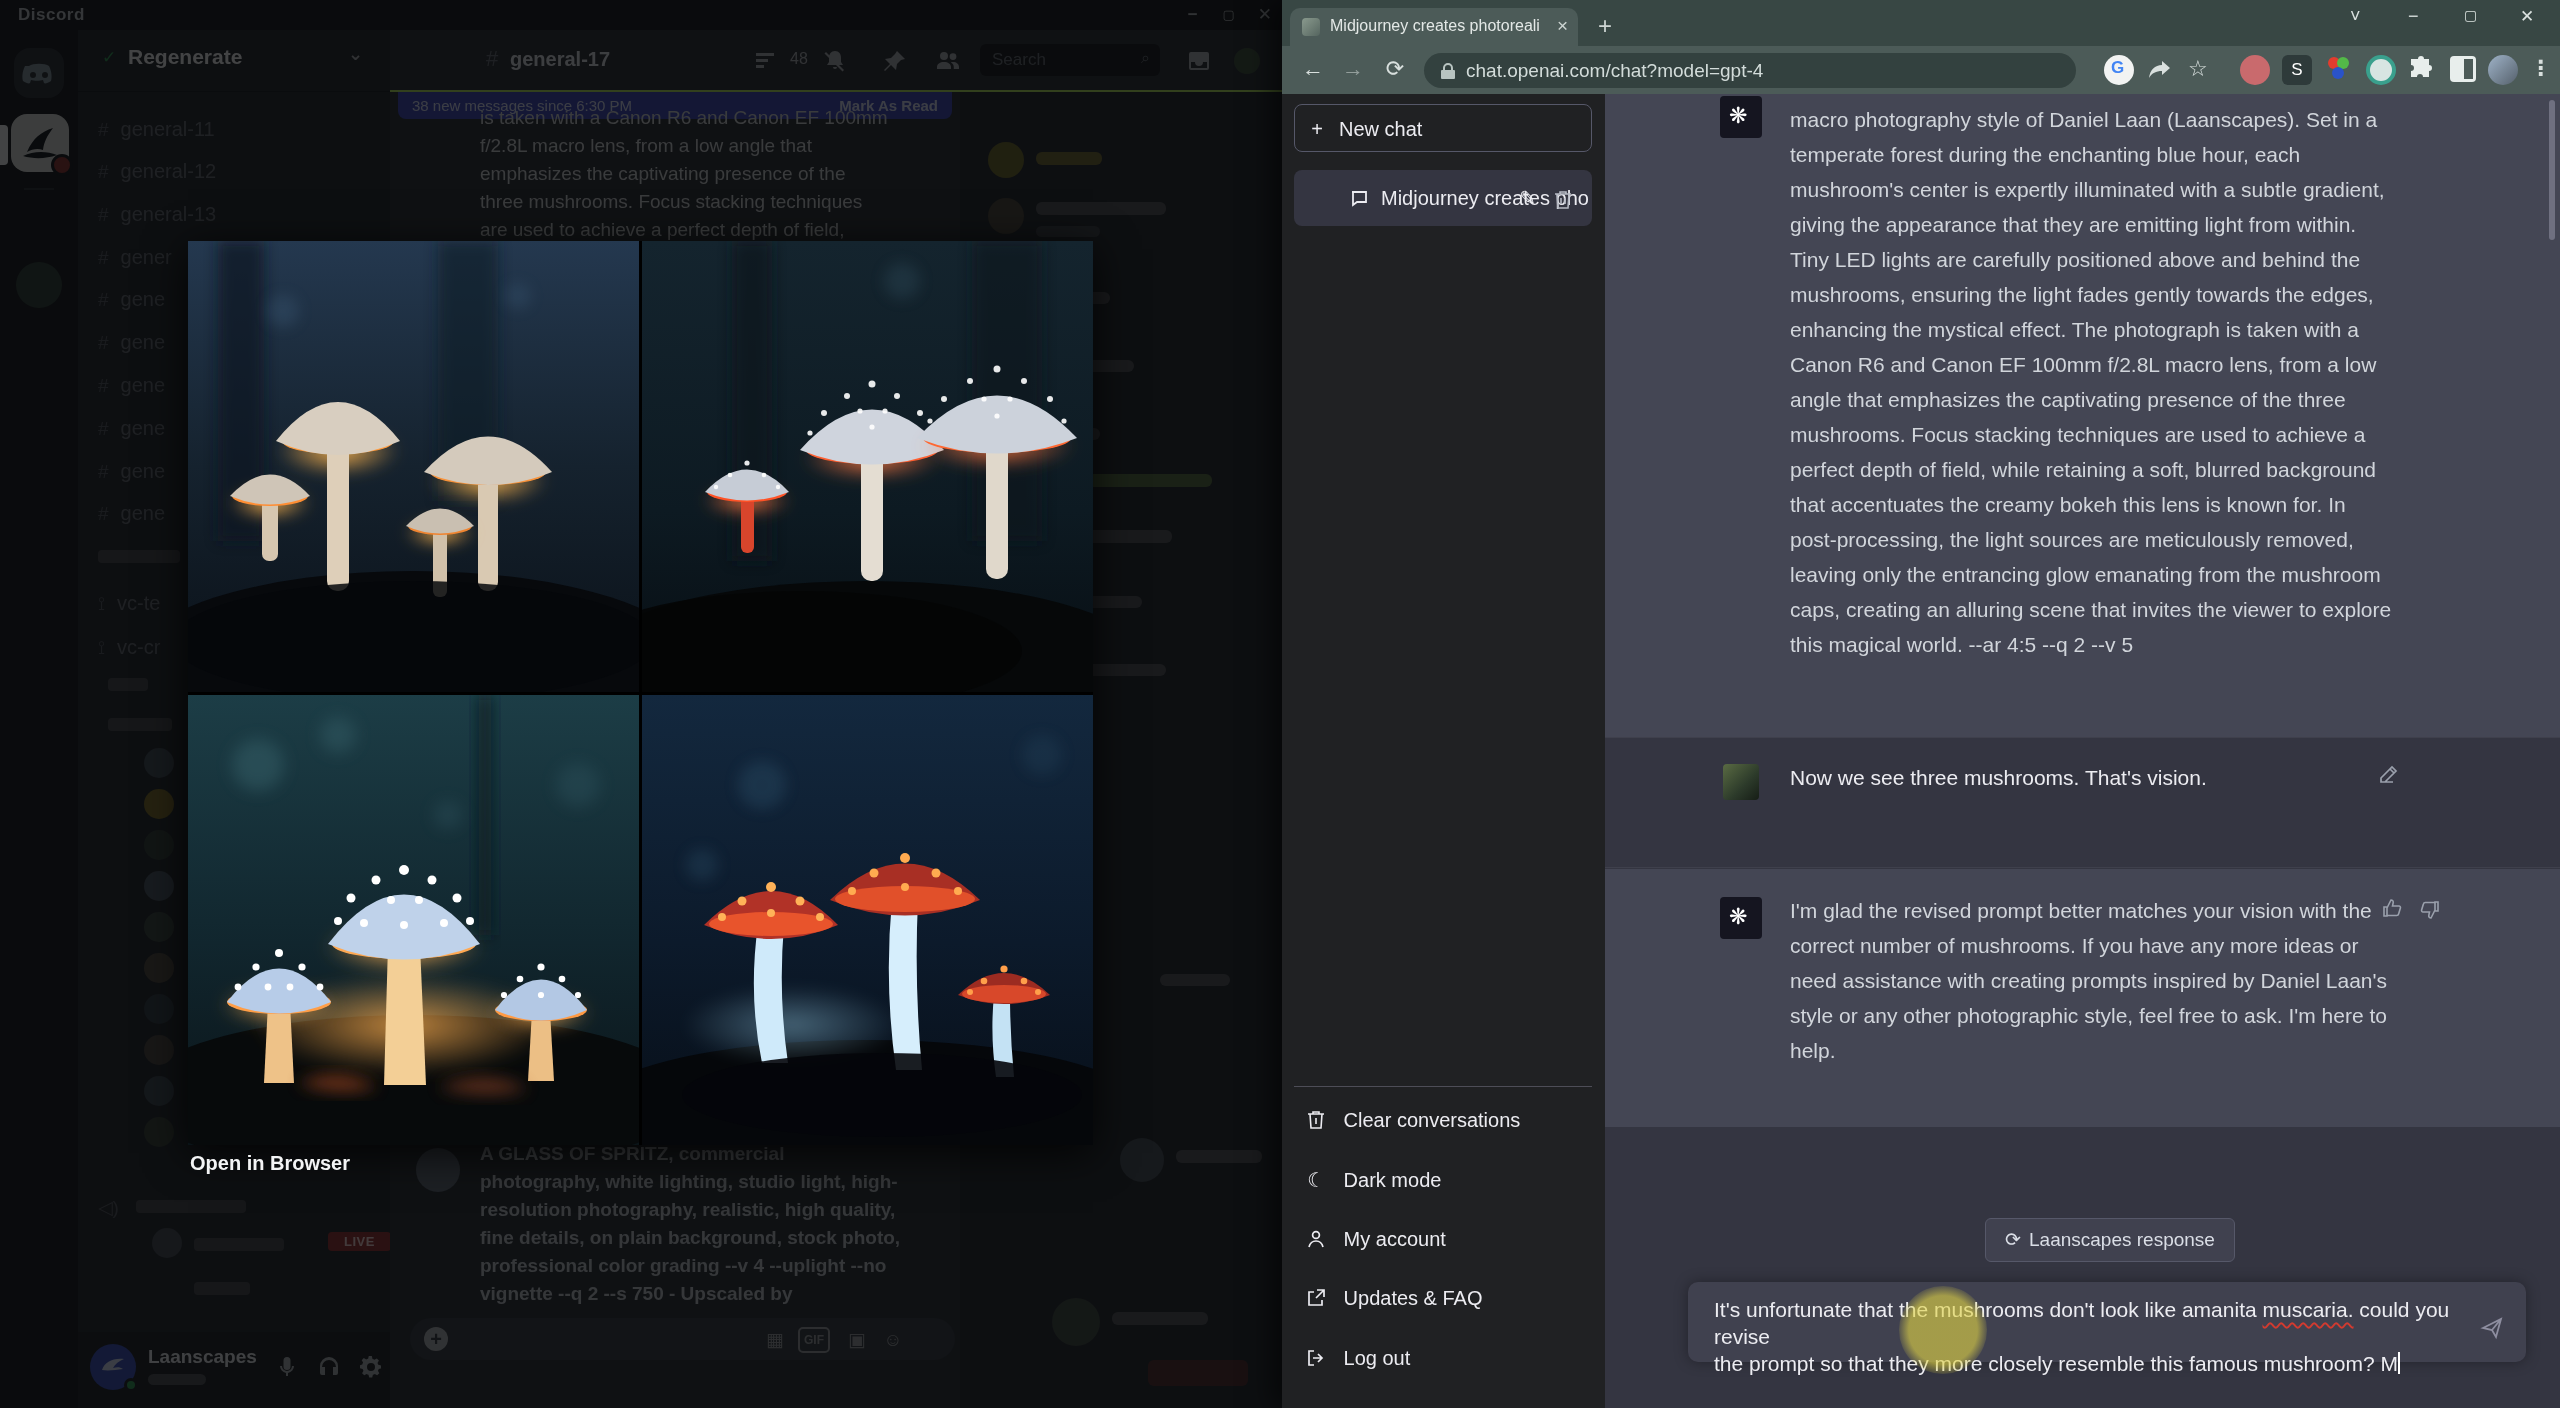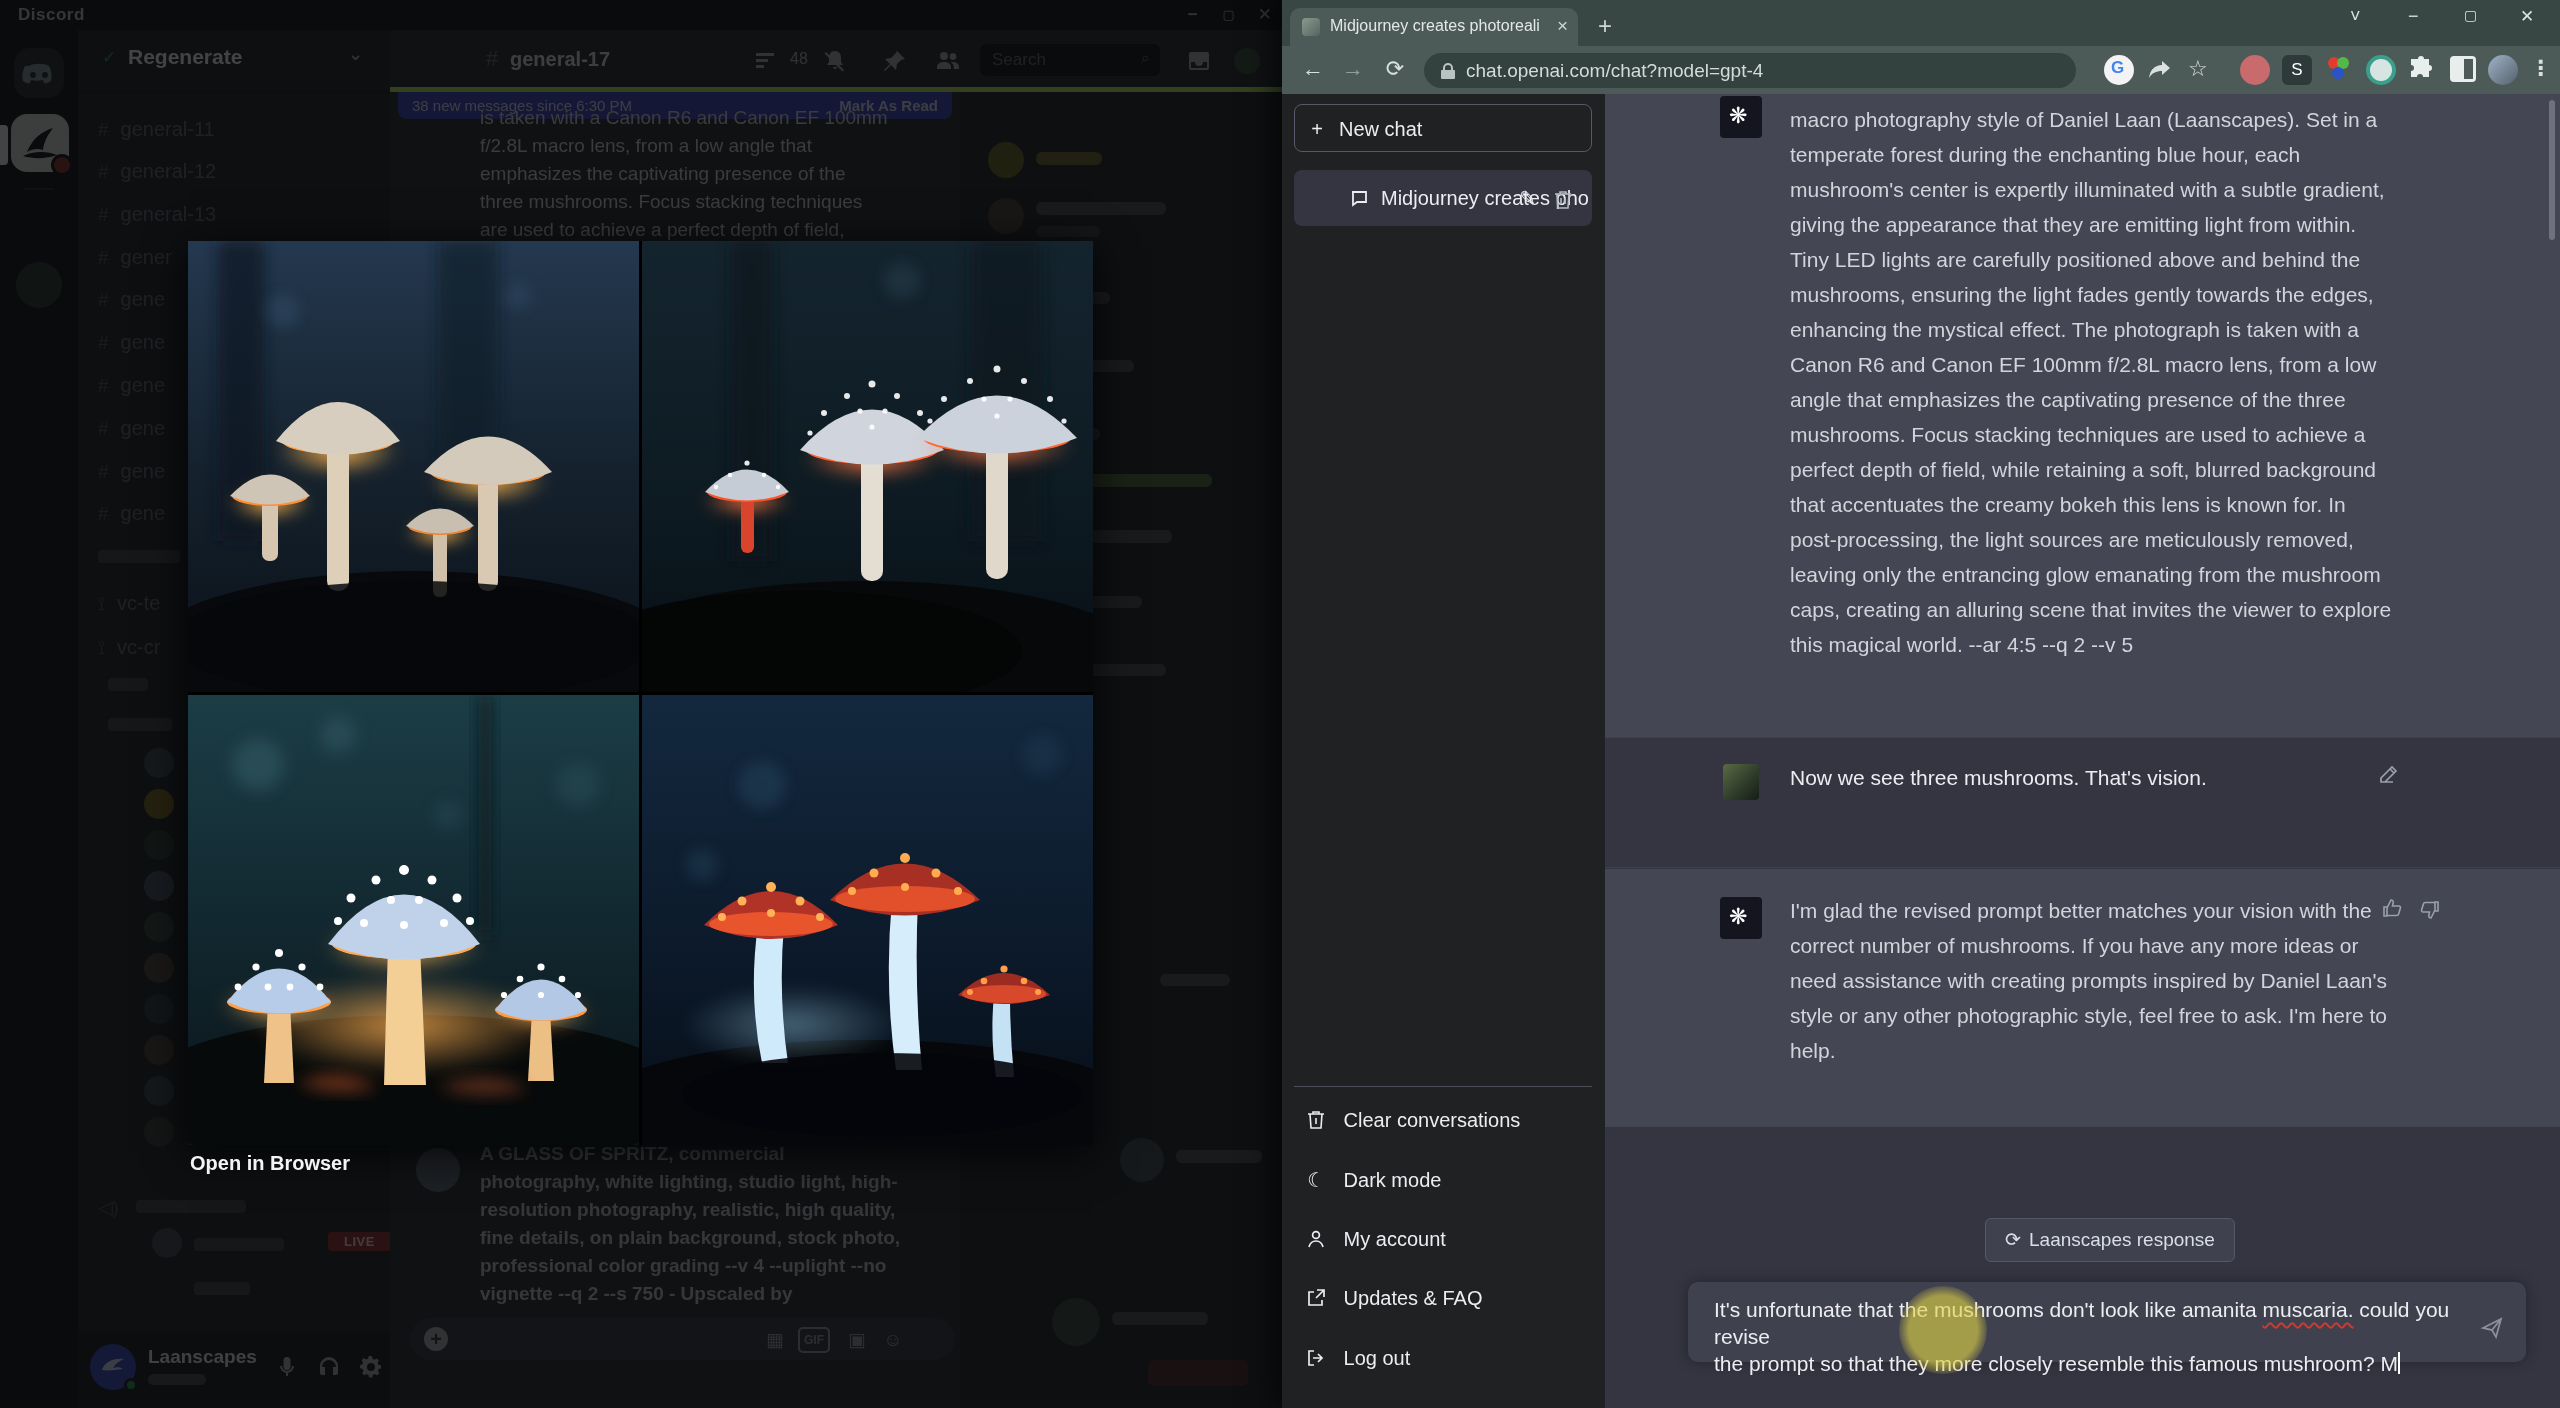--- a/index.html
+++ b/index.html
@@ -19,21 +19,21 @@
   #dc-sidebar { left:78px; top:30px; width:312px; height:1378px; background:#2f3136; }
   #dc-sb-header { position:absolute; left:0; top:0; width:312px; height:62px;
     border-bottom:1px solid #232528; color:#fff; font-size:21px; font-weight:bold; }
   .ch { position:absolute; left:20px; color:#72767d; font-size:20px; height:34px; line-height:34px; width:280px;}
   .ch .ch-ic { color:#5d6169; margin-right:12px; font-size:19px; }
   .cat-bar { position:absolute; left:20px; height:13px; background:rgba(255,255,255,.16); border-radius:4px;}
   .mini-av { position:absolute; width:30px; height:30px; border-radius:50%; background:#4f545c; }
   #dc-chat { left:390px; top:30px; width:570px; height:1378px; background:#36393f; }
   #dc-members { left:960px; top:30px; width:322px; height:1378px; background:#2f3136; }
   #dc-chat-header { position:absolute; left:390px; top:30px; width:892px; height:62px;
-    border-bottom:5px solid #bef264; background:#36393f; }
+    border-bottom:2px solid #bef264; background:#36393f; }
   #newmsg-bar { position:absolute; left:398px; top:92px; width:554px; height:27px; background:#4752c4;
     border-radius:0 0 8px 8px; color:#e4e6ff; font-size:15px; line-height:27px; padding:0 14px; }
   .dc-msg { position:absolute; color:#dcddde; font-size:19px; line-height:28px; white-space:pre-line; }
   .dc-avatar { position:absolute; border-radius:50%; background:#57606a; }
   #dc-userpanel { position:absolute; left:78px; top:1332px; width:312px; height:76px; background:#292b2f; }
   .live-badge { position:absolute; background:#9f3a38; color:#ffd9d9; font-size:13px; font-weight:bold;
     border-radius:4px; padding:2px 16px; letter-spacing:.5px;}
   #dc-input { position:absolute; left:410px; top:1318px; width:545px; height:42px; border-radius:21px;
     background:#40444b; }
   .dc-ip-ic { position:absolute; top:1327px; width:26px; height:26px; color:#b9bbbe; font-size:19px;

